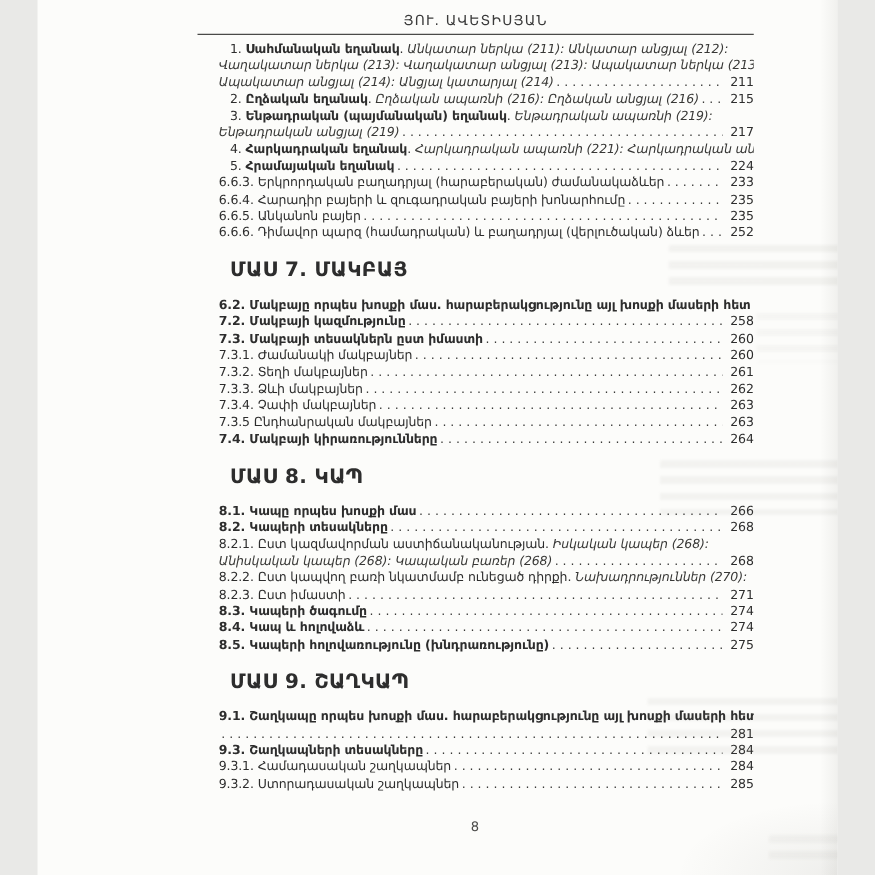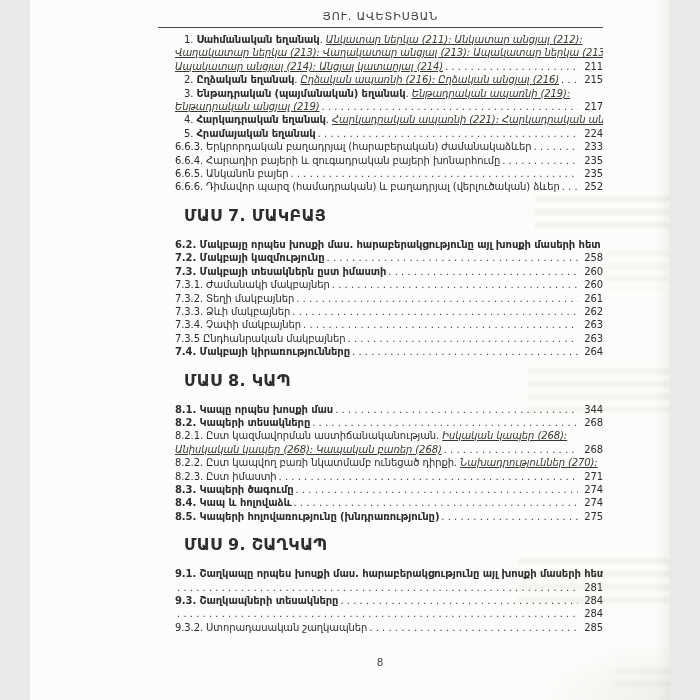--- a/index.html
+++ b/index.html
@@ -13,21 +13,21 @@
   .header-title { font-size:11px; letter-spacing:1px; color:#3b3b3b; line-height:13px; }
   .header-rule { margin-top:4px; height:0; border-top:1.3px solid #4a4a48; }
   
   .toc { position:absolute; top:33px; left:145px; width:428px; }
   .line { display:flex; align-items:baseline; line-height:13.4px; font-size:10px;
           letter-spacing:-0.1px; white-space:pre; overflow:hidden; }
   .line span { white-space:pre; }
   .indent { padding-left:9px; }
   .seg-n { font-weight:400; }
   .seg-b { font-weight:700; }
-  .seg-i { font-style:italic; color:#383836;text-decoration:underline; }
+  .seg-i { font-style:italic; color:#383836; }
   .leader { flex:1 1 auto; min-width:6px; overflow:hidden; text-align:right;
             margin-left:2px; margin-right:3px; }
   .leader::after {
     content:"........................................................................................................................................";
     letter-spacing:3.2px; font-size:10px; color:#3a3a38;
   }
   .pagenum { min-width:22px; text-align:right; font-size:10px; color:#2d2d2d; }
   .section-heading { font-weight:700; font-size:16px; line-height:15px;
                      margin:14px 0 15px; padding-left:9px; letter-spacing:0.3px; }
   
@@ -115,21 +115,21 @@
         <div class="line"><span class="seg-n">7.3.4. Չափի մակբայներ</span><span class="leader"></span><span class="pagenum">263</span></div>
       </div>
       <div class="entry">
         <div class="line"><span class="seg-n">7.3.5 Ընդհանրական մակբայներ</span><span class="leader"></span><span class="pagenum">263</span></div>
       </div>
       <div class="entry">
         <div class="line"><span class="seg-b">7.4. Մակբայի կիրառությունները</span><span class="leader"></span><span class="pagenum">264</span></div>
       </div>
       <div class="section-heading">ՄԱՍ 8. ԿԱՊ</div>
       <div class="entry">
-        <div class="line"><span class="seg-b">8.1. Կապը որպես խոսքի մաս</span><span class="leader"></span><span class="pagenum">344</span></div>
+        <div class="line"><span class="seg-b">8.1. Կապը որպես խոսքի մաս</span><span class="leader"></span><span class="pagenum">266</span></div>
       </div>
       <div class="entry">
         <div class="line"><span class="seg-b">8.2. Կապերի տեսակները</span><span class="leader"></span><span class="pagenum">268</span></div>
       </div>
       <div class="entry">
         <div class="line"><span class="seg-n">8.2.1. Ըստ կազմավորման աստիճանականության. </span><span class="seg-i">Իսկական կապեր (268):</span></div>
         <div class="line"><span class="seg-i">Անիսկական կապեր (268): Կապական բառեր (268)</span><span class="leader"></span><span class="pagenum">268</span></div>
       </div>
       <div class="entry">
         <div class="line"><span class="seg-n">8.2.2. Ըստ կապվող բառի նկատմամբ ունեցած դիրքի. </span><span class="seg-i">Նախադրություններ (270):</span></div>
@@ -150,21 +150,21 @@
       <div class="entry">
         <div class="line"><span class="seg-b">9.1. Շաղկապը որպես խոսքի մաս. հարաբերակցությունը այլ խոսքի մասերի հետ</span></div>
       </div>
       <div class="entry">
         <div class="line"><span class="leader"></span><span class="pagenum">281</span></div>
       </div>
       <div class="entry">
         <div class="line"><span class="seg-b">9.3. Շաղկապների տեսակները</span><span class="leader"></span><span class="pagenum">284</span></div>
       </div>
       <div class="entry">
-        <div class="line"><span class="leader"></span><span class="pagenum">284</span></div>
+        <div class="line"><span class="seg-n">9.3.1. Համադասական շաղկապներ</span><span class="leader"></span><span class="pagenum">284</span></div>
       </div>
       <div class="entry">
         <div class="line"><span class="seg-n">9.3.2. Ստորադասական շաղկապներ</span><span class="leader"></span><span class="pagenum">285</span></div>
       </div>
     </div>
 
   <div class="footer">
     <span>8</span>
   </div>
 

